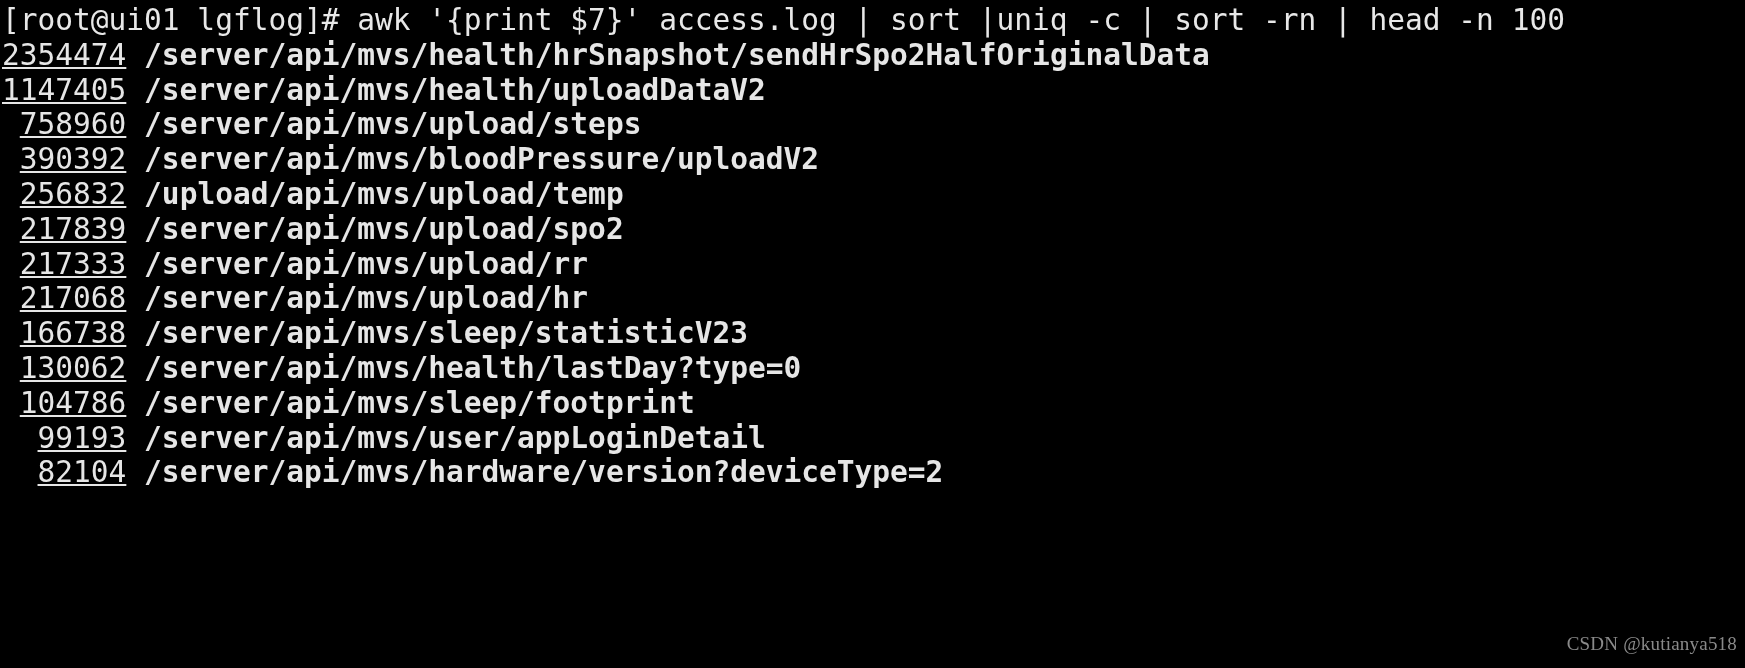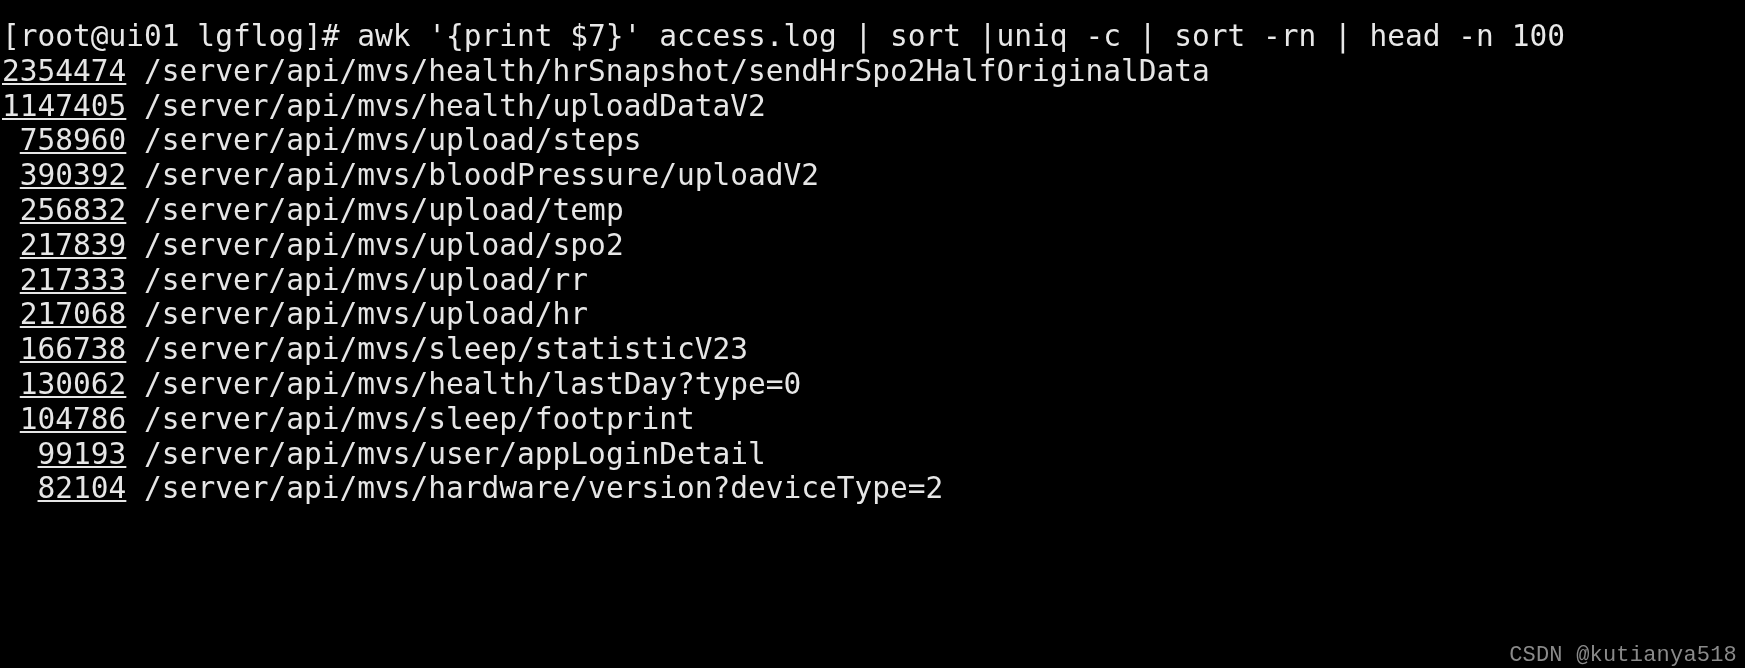--- a/index.html
+++ b/index.html
@@ -28,52 +28,52 @@
     font-family: "DejaVu Sans Mono", "Liberation Mono", monospace;
     font-size: 29.5px;
     line-height: 34.8px;
     color: #e6e6e6;
     white-space: pre;
     letter-spacing: 0px;
     height: 34.8px;
   }
   .prompt-line {
     color: #e8e8e8;
-    margin-top: 16px;
   }
   .count {
     color: #e6e6e6;
     text-decoration: underline;
   }
   .path {
     color: #e6e6e6;
+    font-weight: bold;
   }
   #watermark {
     position: absolute;
     right: 8px;
-    bottom: 0;
-    font-family: Liberation Mono, monospace;
-    font-size: 22px;
+    bottom: 13px;
+    font-family: Liberation Serif, serif;
+    font-size: 19px;
     color: #8a8a8a;
     letter-spacing: 0.2px;
     white-space: pre;
   }
 </style>
 </head>
 <body>
 
 <div id="terminal">
   <div class="term-body">
     <div class="line prompt-line">[root@ui01 lgflog]# awk '{print $7}' access.log | sort |uniq -c | sort -rn | head -n 100</div>
     <div id="rows">
         <div class="line"><span class="count">2354474</span> <span class="path">/server/api/mvs/health/hrSnapshot/sendHrSpo2HalfOriginalData</span></div>
         <div class="line"><span class="count">1147405</span> <span class="path">/server/api/mvs/health/uploadDataV2</span></div>
         <div class="line"> <span class="count">758960</span> <span class="path">/server/api/mvs/upload/steps</span></div>
         <div class="line"> <span class="count">390392</span> <span class="path">/server/api/mvs/bloodPressure/uploadV2</span></div>
-        <div class="line"> <span class="count">256832</span> <span class="path">/server/api/mvs/upload/temp</span></div>
+        <div class="line"> <span class="count">256832</span> <span class="path">/upload/api/mvs/upload/temp</span></div>
         <div class="line"> <span class="count">217839</span> <span class="path">/server/api/mvs/upload/spo2</span></div>
         <div class="line"> <span class="count">217333</span> <span class="path">/server/api/mvs/upload/rr</span></div>
         <div class="line"> <span class="count">217068</span> <span class="path">/server/api/mvs/upload/hr</span></div>
         <div class="line"> <span class="count">166738</span> <span class="path">/server/api/mvs/sleep/statisticV23</span></div>
         <div class="line"> <span class="count">130062</span> <span class="path">/server/api/mvs/health/lastDay?type=0</span></div>
         <div class="line"> <span class="count">104786</span> <span class="path">/server/api/mvs/sleep/footprint</span></div>
         <div class="line">  <span class="count">99193</span> <span class="path">/server/api/mvs/user/appLoginDetail</span></div>
         <div class="line">  <span class="count">82104</span> <span class="path">/server/api/mvs/hardware/version?deviceType=2</span></div>
       </div>
   </div>

